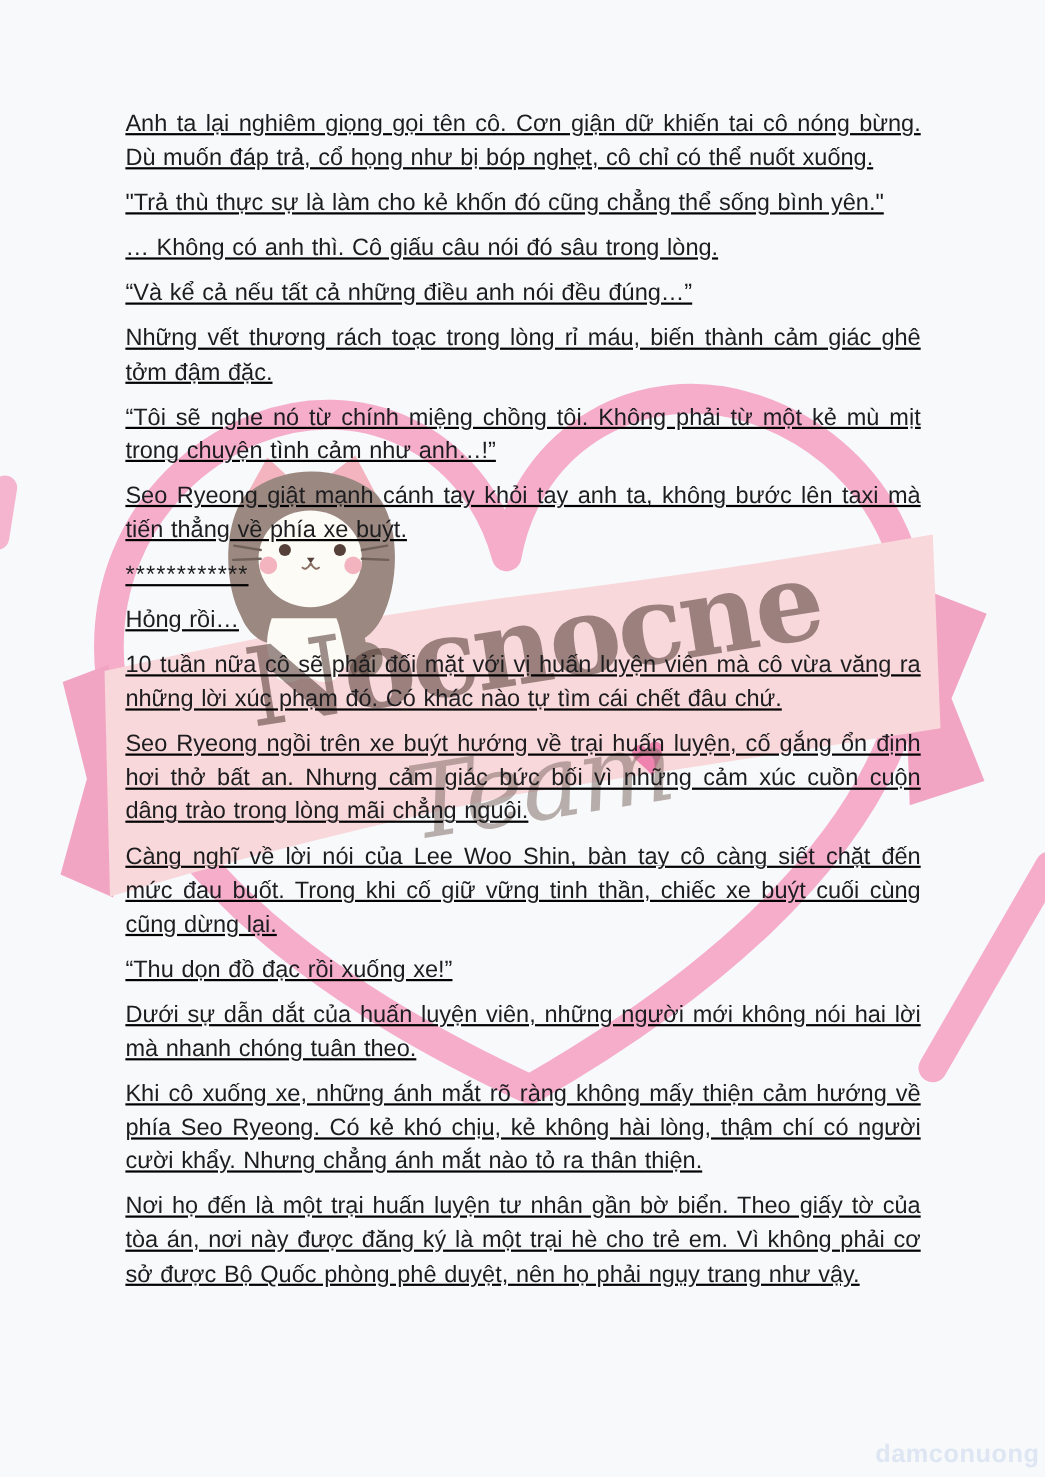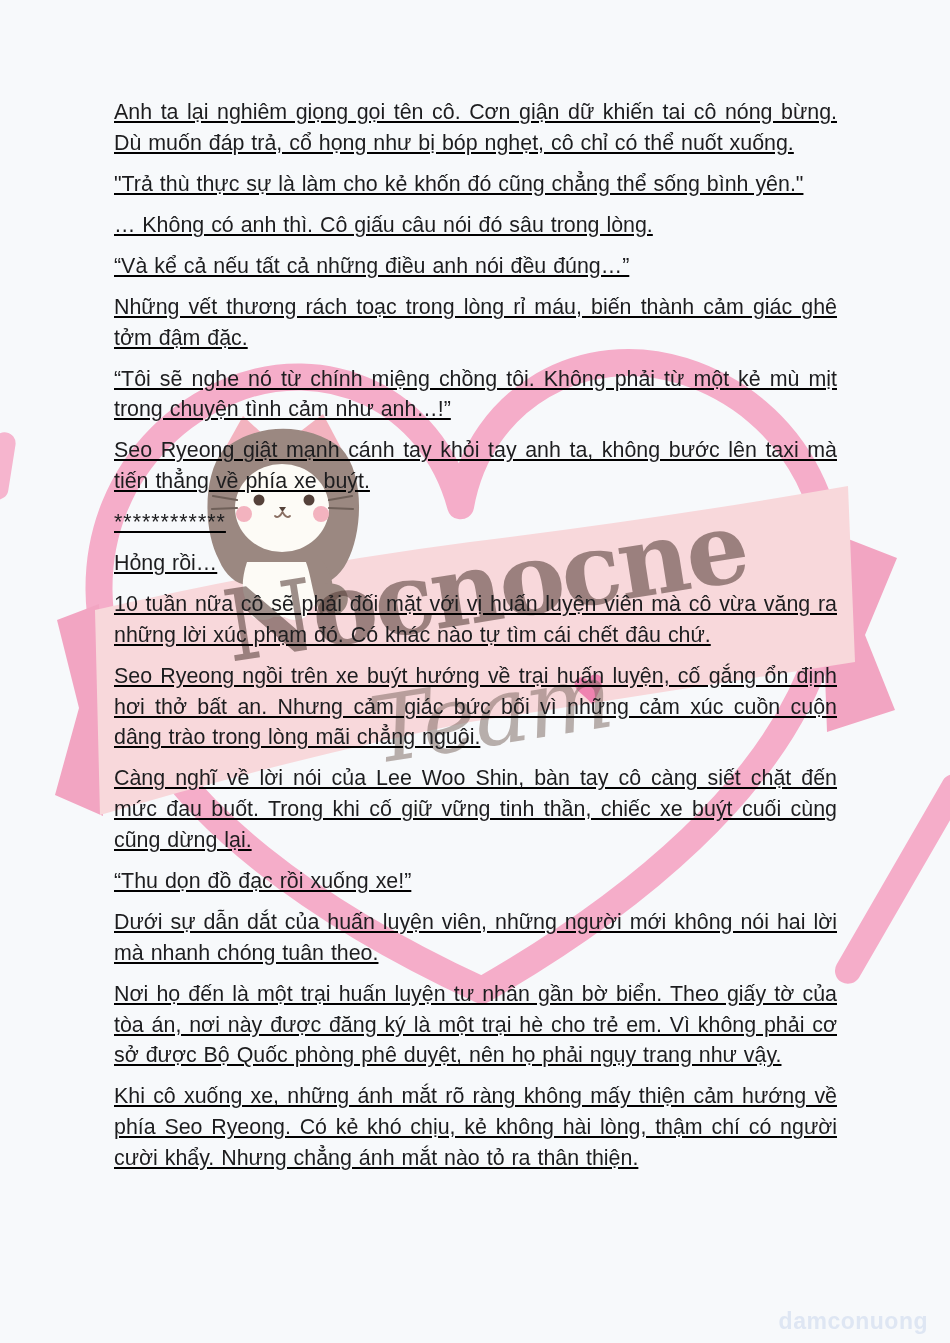--- a/index.html
+++ b/index.html
@@ -70,21 +70,21 @@
   .text-column p{
     font-size:21.4px;line-height:30.8px;
     color:var(--text-color);
     text-align:justify;text-align-last:left;
     margin:0 0 10.2px 0;
     word-spacing:1px;
   }
   .scene-divider{letter-spacing:1px;}
   
   .site-watermark{
-    position:absolute;right:22px;bottom:8px;z-index:3;
+    position:absolute;right:5px;bottom:8px;z-index:3;
     font-size:23px;font-weight:bold;letter-spacing:.5px;
     color:var(--site-mark-color);
   }
 </style>
 </head>
 <body>
 
 <div class="page">
 
   <div class="watermark">
@@ -141,18 +141,18 @@
     <p>Những vết thương rách toạc trong lòng rỉ máu, biến thành cảm giác ghê tởm đậm đặc.</p>
     <p>“Tôi sẽ nghe nó từ chính miệng chồng tôi. Không phải từ một kẻ mù mịt trong chuyện tình cảm như anh…!”</p>
     <p>Seo Ryeong giật mạnh cánh tay khỏi tay anh ta, không bước lên taxi mà tiến thẳng về phía xe buýt.</p>
     <p class="scene-divider">************</p>
     <p>Hỏng rồi…</p>
     <p>10 tuần nữa cô sẽ phải đối mặt với vị huấn luyện viên mà cô vừa văng ra những lời xúc phạm đó. Có khác nào tự tìm cái chết đâu chứ.</p>
     <p>Seo Ryeong ngồi trên xe buýt hướng về trại huấn luyện, cố gắng ổn định hơi thở bất an. Nhưng cảm giác bức bối vì những cảm xúc cuồn cuộn dâng trào trong lòng mãi chẳng nguôi.</p>
     <p>Càng nghĩ về lời nói của Lee Woo Shin, bàn tay cô càng siết chặt đến mức đau buốt. Trong khi cố giữ vững tinh thần, chiếc xe buýt cuối cùng cũng dừng lại.</p>
     <p>“Thu dọn đồ đạc rồi xuống xe!”</p>
     <p>Dưới sự dẫn dắt của huấn luyện viên, những người mới không nói hai lời mà nhanh chóng tuân theo.</p>
+    <p>Khi cô xuống xe, những ánh mắt rõ ràng không mấy thiện cảm hướng về phía Seo Ryeong. Có kẻ khó chịu, kẻ không hài lòng, thậm chí có người cười khẩy. Nhưng chẳng ánh mắt nào tỏ ra thân thiện.</p>
     <p>Nơi họ đến là một trại huấn luyện tư nhân gần bờ biển. Theo giấy tờ của tòa án, nơi này được đăng ký là một trại hè cho trẻ em. Vì không phải cơ sở được Bộ Quốc phòng phê duyệt, nên họ phải ngụy trang như vậy.</p>
-    <p>Khi cô xuống xe, những ánh mắt rõ ràng không mấy thiện cảm hướng về phía Seo Ryeong. Có kẻ khó chịu, kẻ không hài lòng, thậm chí có người cười khẩy. Nhưng chẳng ánh mắt nào tỏ ra thân thiện.</p>
   </main>
 
   <div class="site-watermark">damconuong</div>
 </div>
 
 </body></html>

